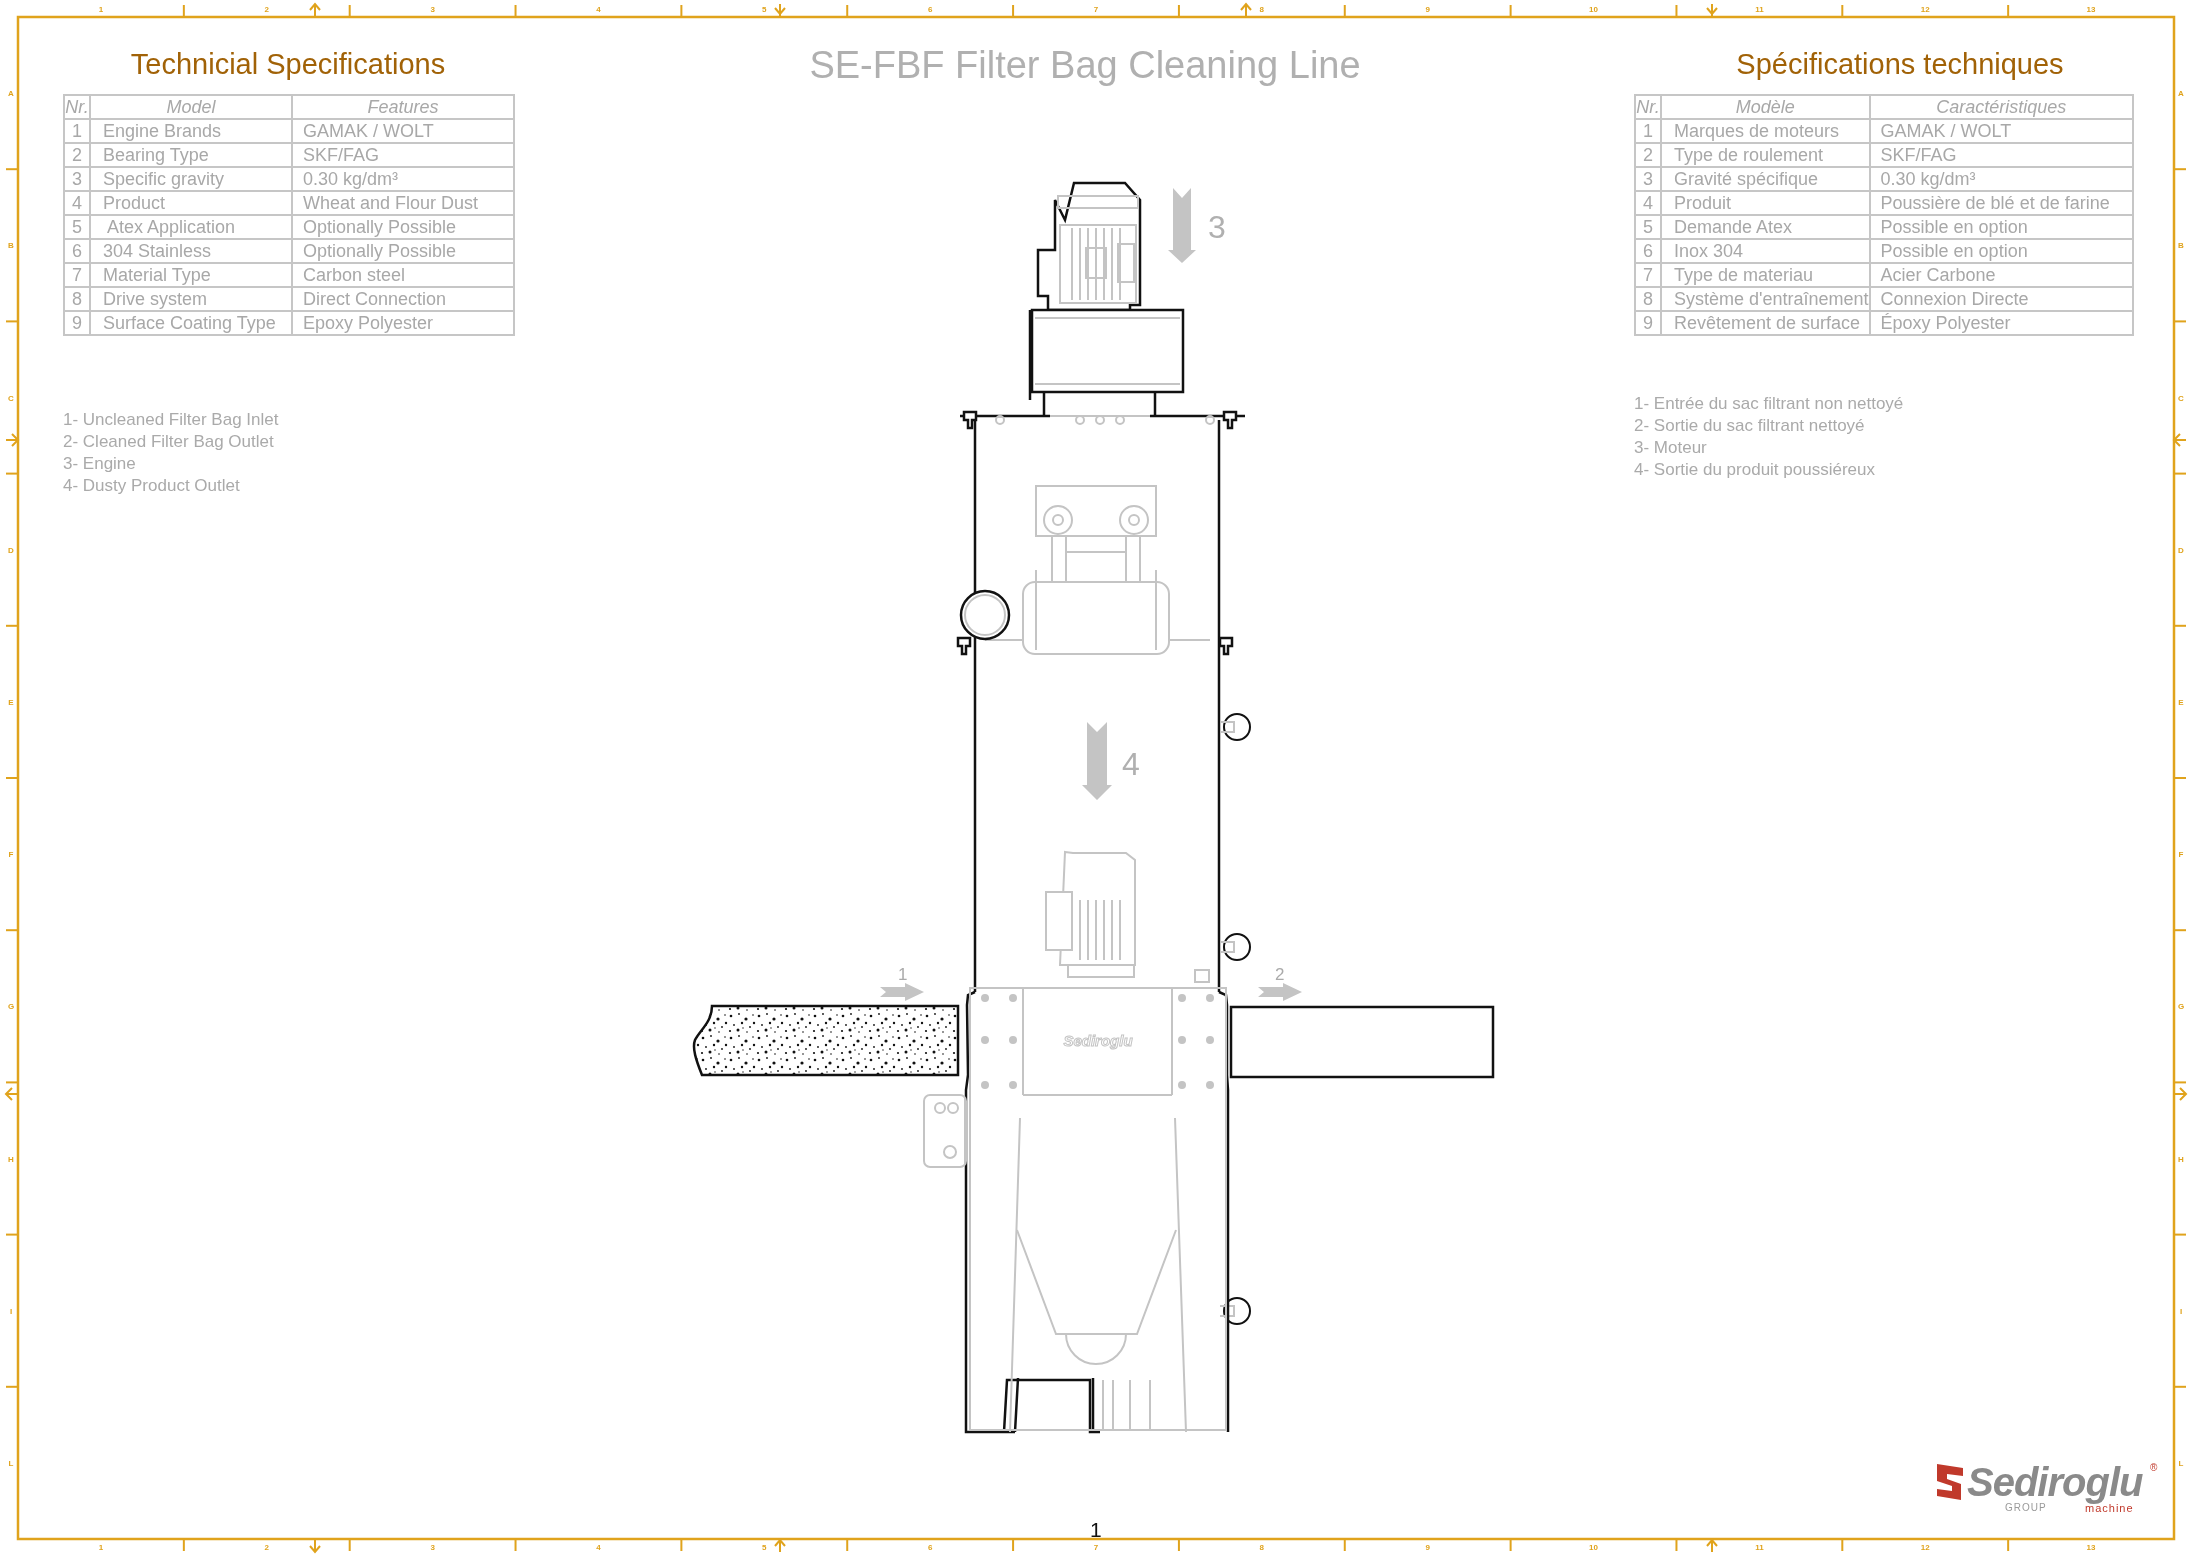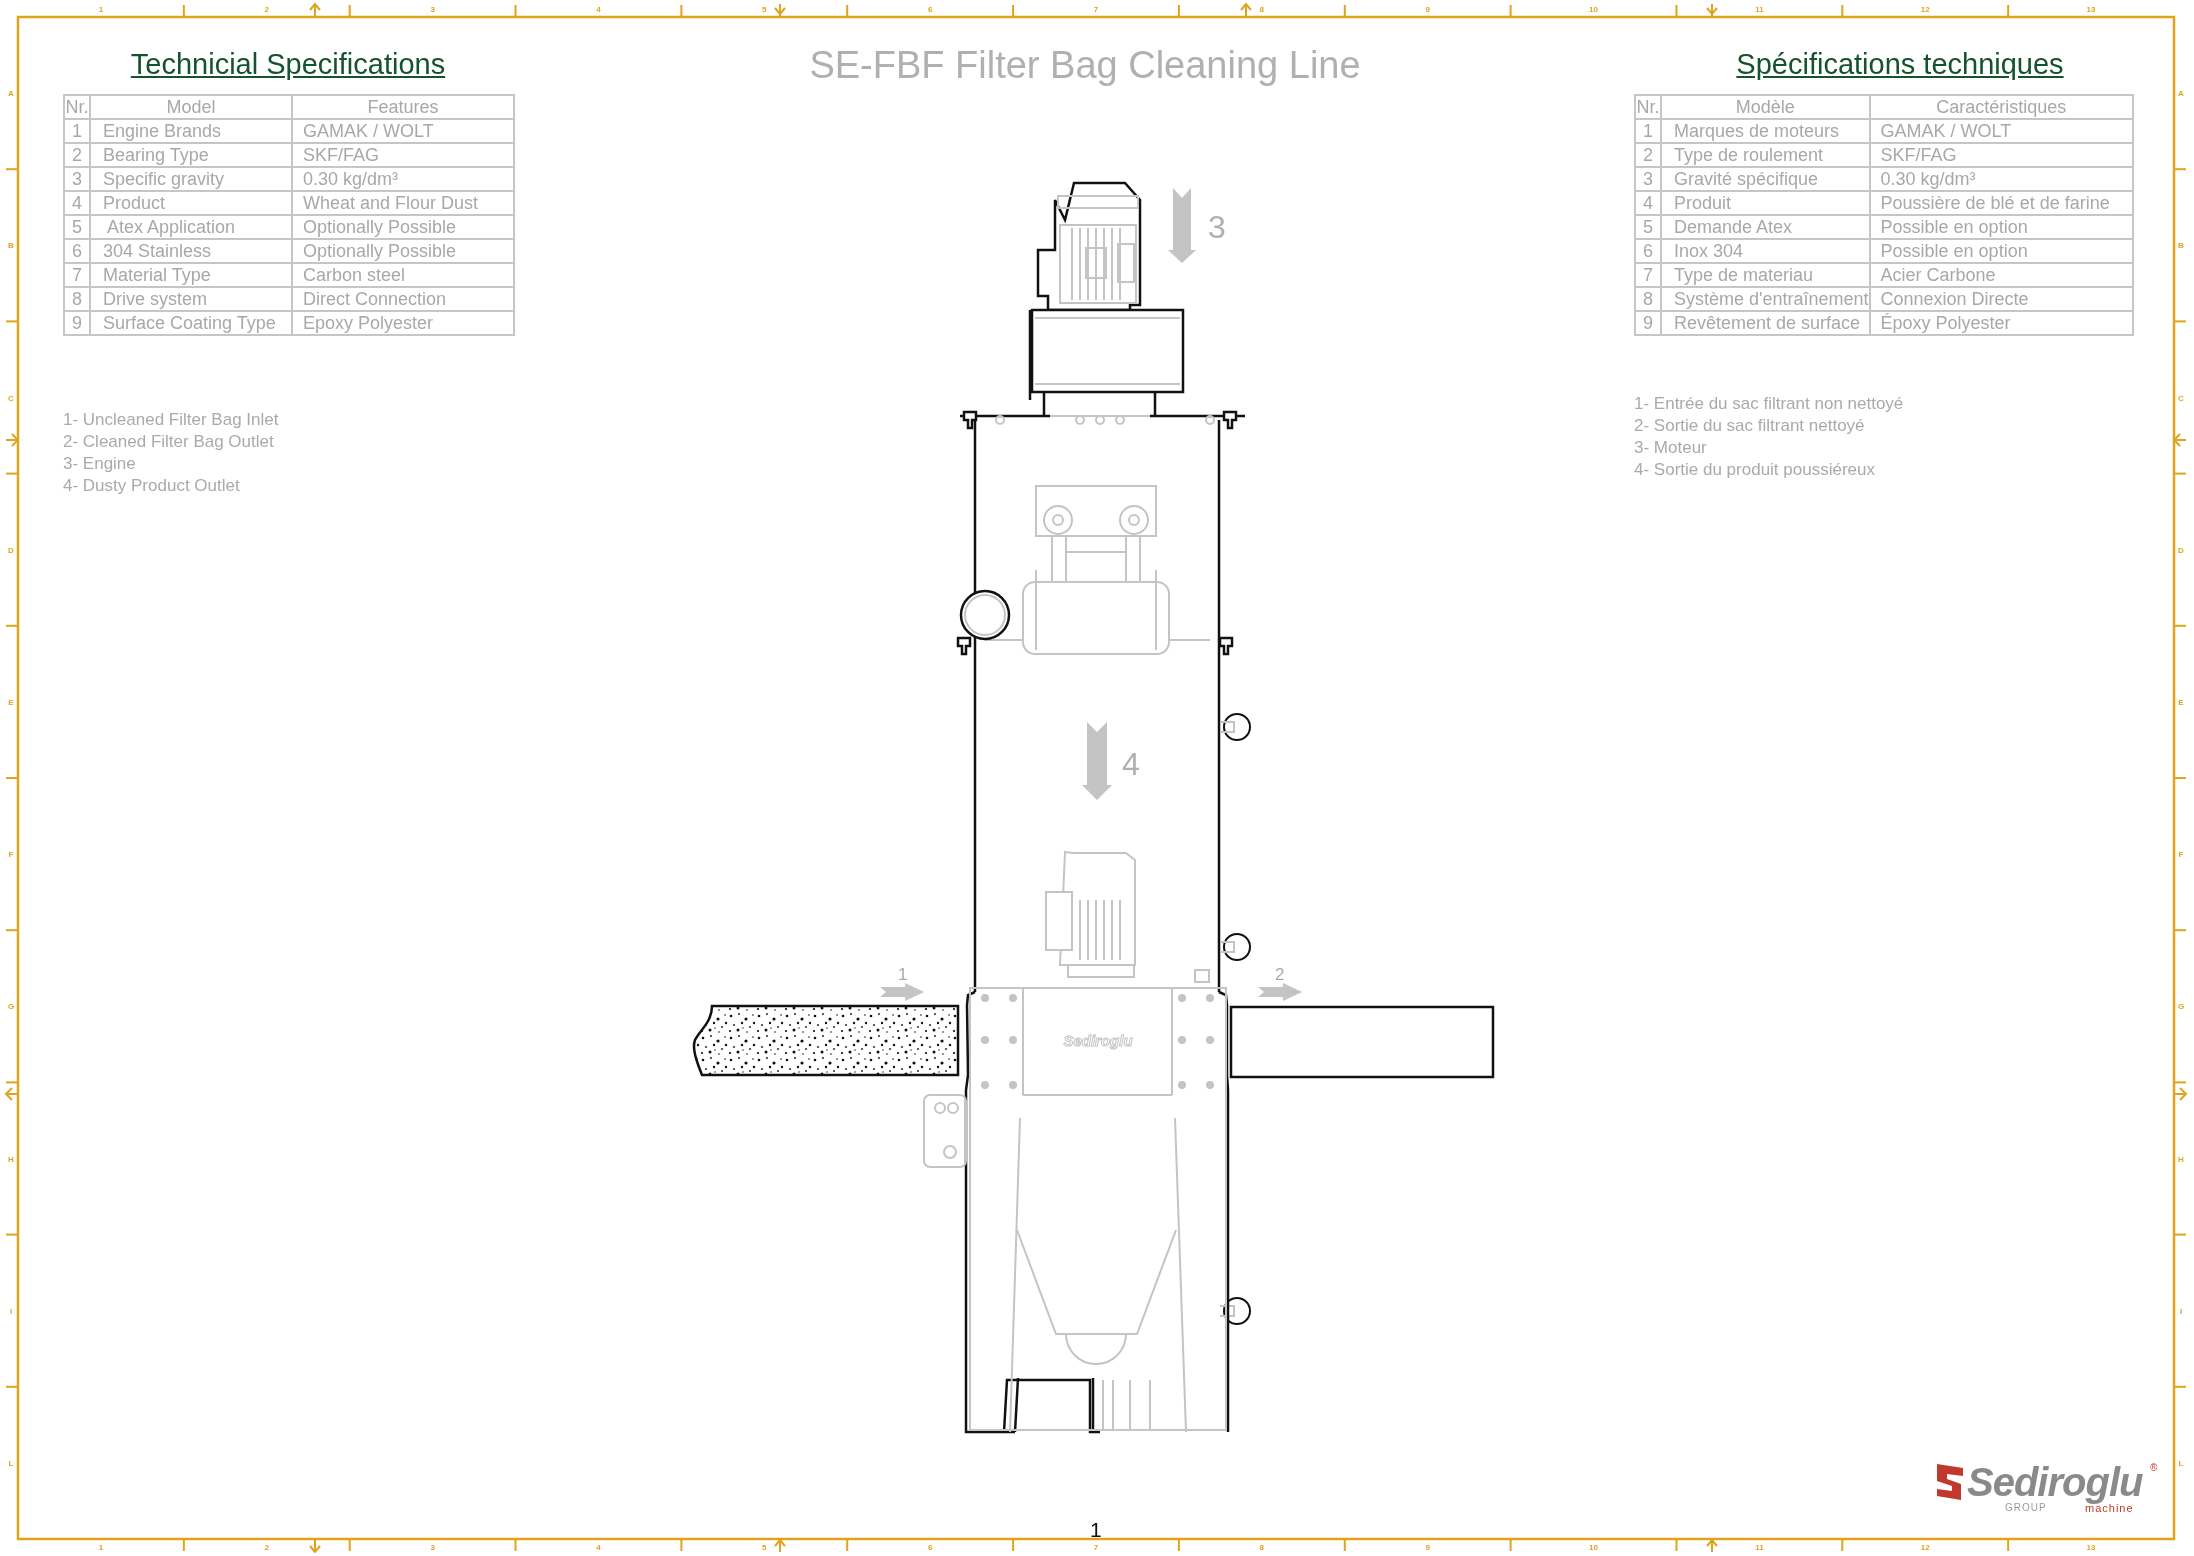--- a/index.html
+++ b/index.html
@@ -1,23 +1,23 @@
 <!DOCTYPE html>
 <html><head>
 <meta charset="utf-8">
 <style>
   html, body { margin:0; padding:0; background:#ffffff; }
   body { width:2194px; height:1556px; position:relative; overflow:hidden; font-family:"Liberation Sans", sans-serif; }
   .abs { position:absolute; }
   .frame-svg { position:absolute; left:0; top:0; }
   .title-main { position:absolute; left:760px; top:44px; width:650px; text-align:center; font-size:38px; color:#b0b0b0; white-space:nowrap; }
-  .spec-title { position:absolute; font-size:29px; color:#14532d; white-space:nowrap; text-align:center;text-decoration:underline; }
+  .spec-title { position:absolute; font-size:29px; color:#a16207; white-space:nowrap; text-align:center; }
   table.spec { position:absolute; border-collapse:collapse; font-size:18px; color:#a8a8a8; }
   table.spec td, table.spec th { border:2px solid #c6c6c6; height:22px; padding:0 0 0 4px; font-weight:normal; white-space:nowrap; line-height:22px; }
-  table.spec th { text-align:center; padding:0; }
+  table.spec th { text-align:center; padding:0;font-style:italic; }
   table.spec td.nr { text-align:center; padding:0; }
   .legend { position:absolute; font-size:17px; color:#aaaaaa; line-height:22px; }
   .legend div { white-space:nowrap; }
   .page-num { position:absolute; left:1090px; top:1518px; font-size:21px; color:#111; }
   .logo { position:absolute; left:1935px; top:1460px; width:240px; height:60px; }
   .logo-text { position:absolute; left:32px; top:0; font-size:40px; font-weight:bold; font-style:italic; color:#8a8a8a; letter-spacing:-1px; }
   .logo-s { position:absolute; left:0; top:2px; width:30px; height:40px; }
   .logo-group { position:absolute; left:70px; top:42px; font-size:10px; color:#9a9a9a; letter-spacing:1px; }
   .logo-machine { position:absolute; left:150px; top:42px; font-size:11px; color:#c0392b; letter-spacing:1px; }
   .logo-reg { position:absolute; left:215px; top:2px; font-size:10px; color:#c0392b; }

